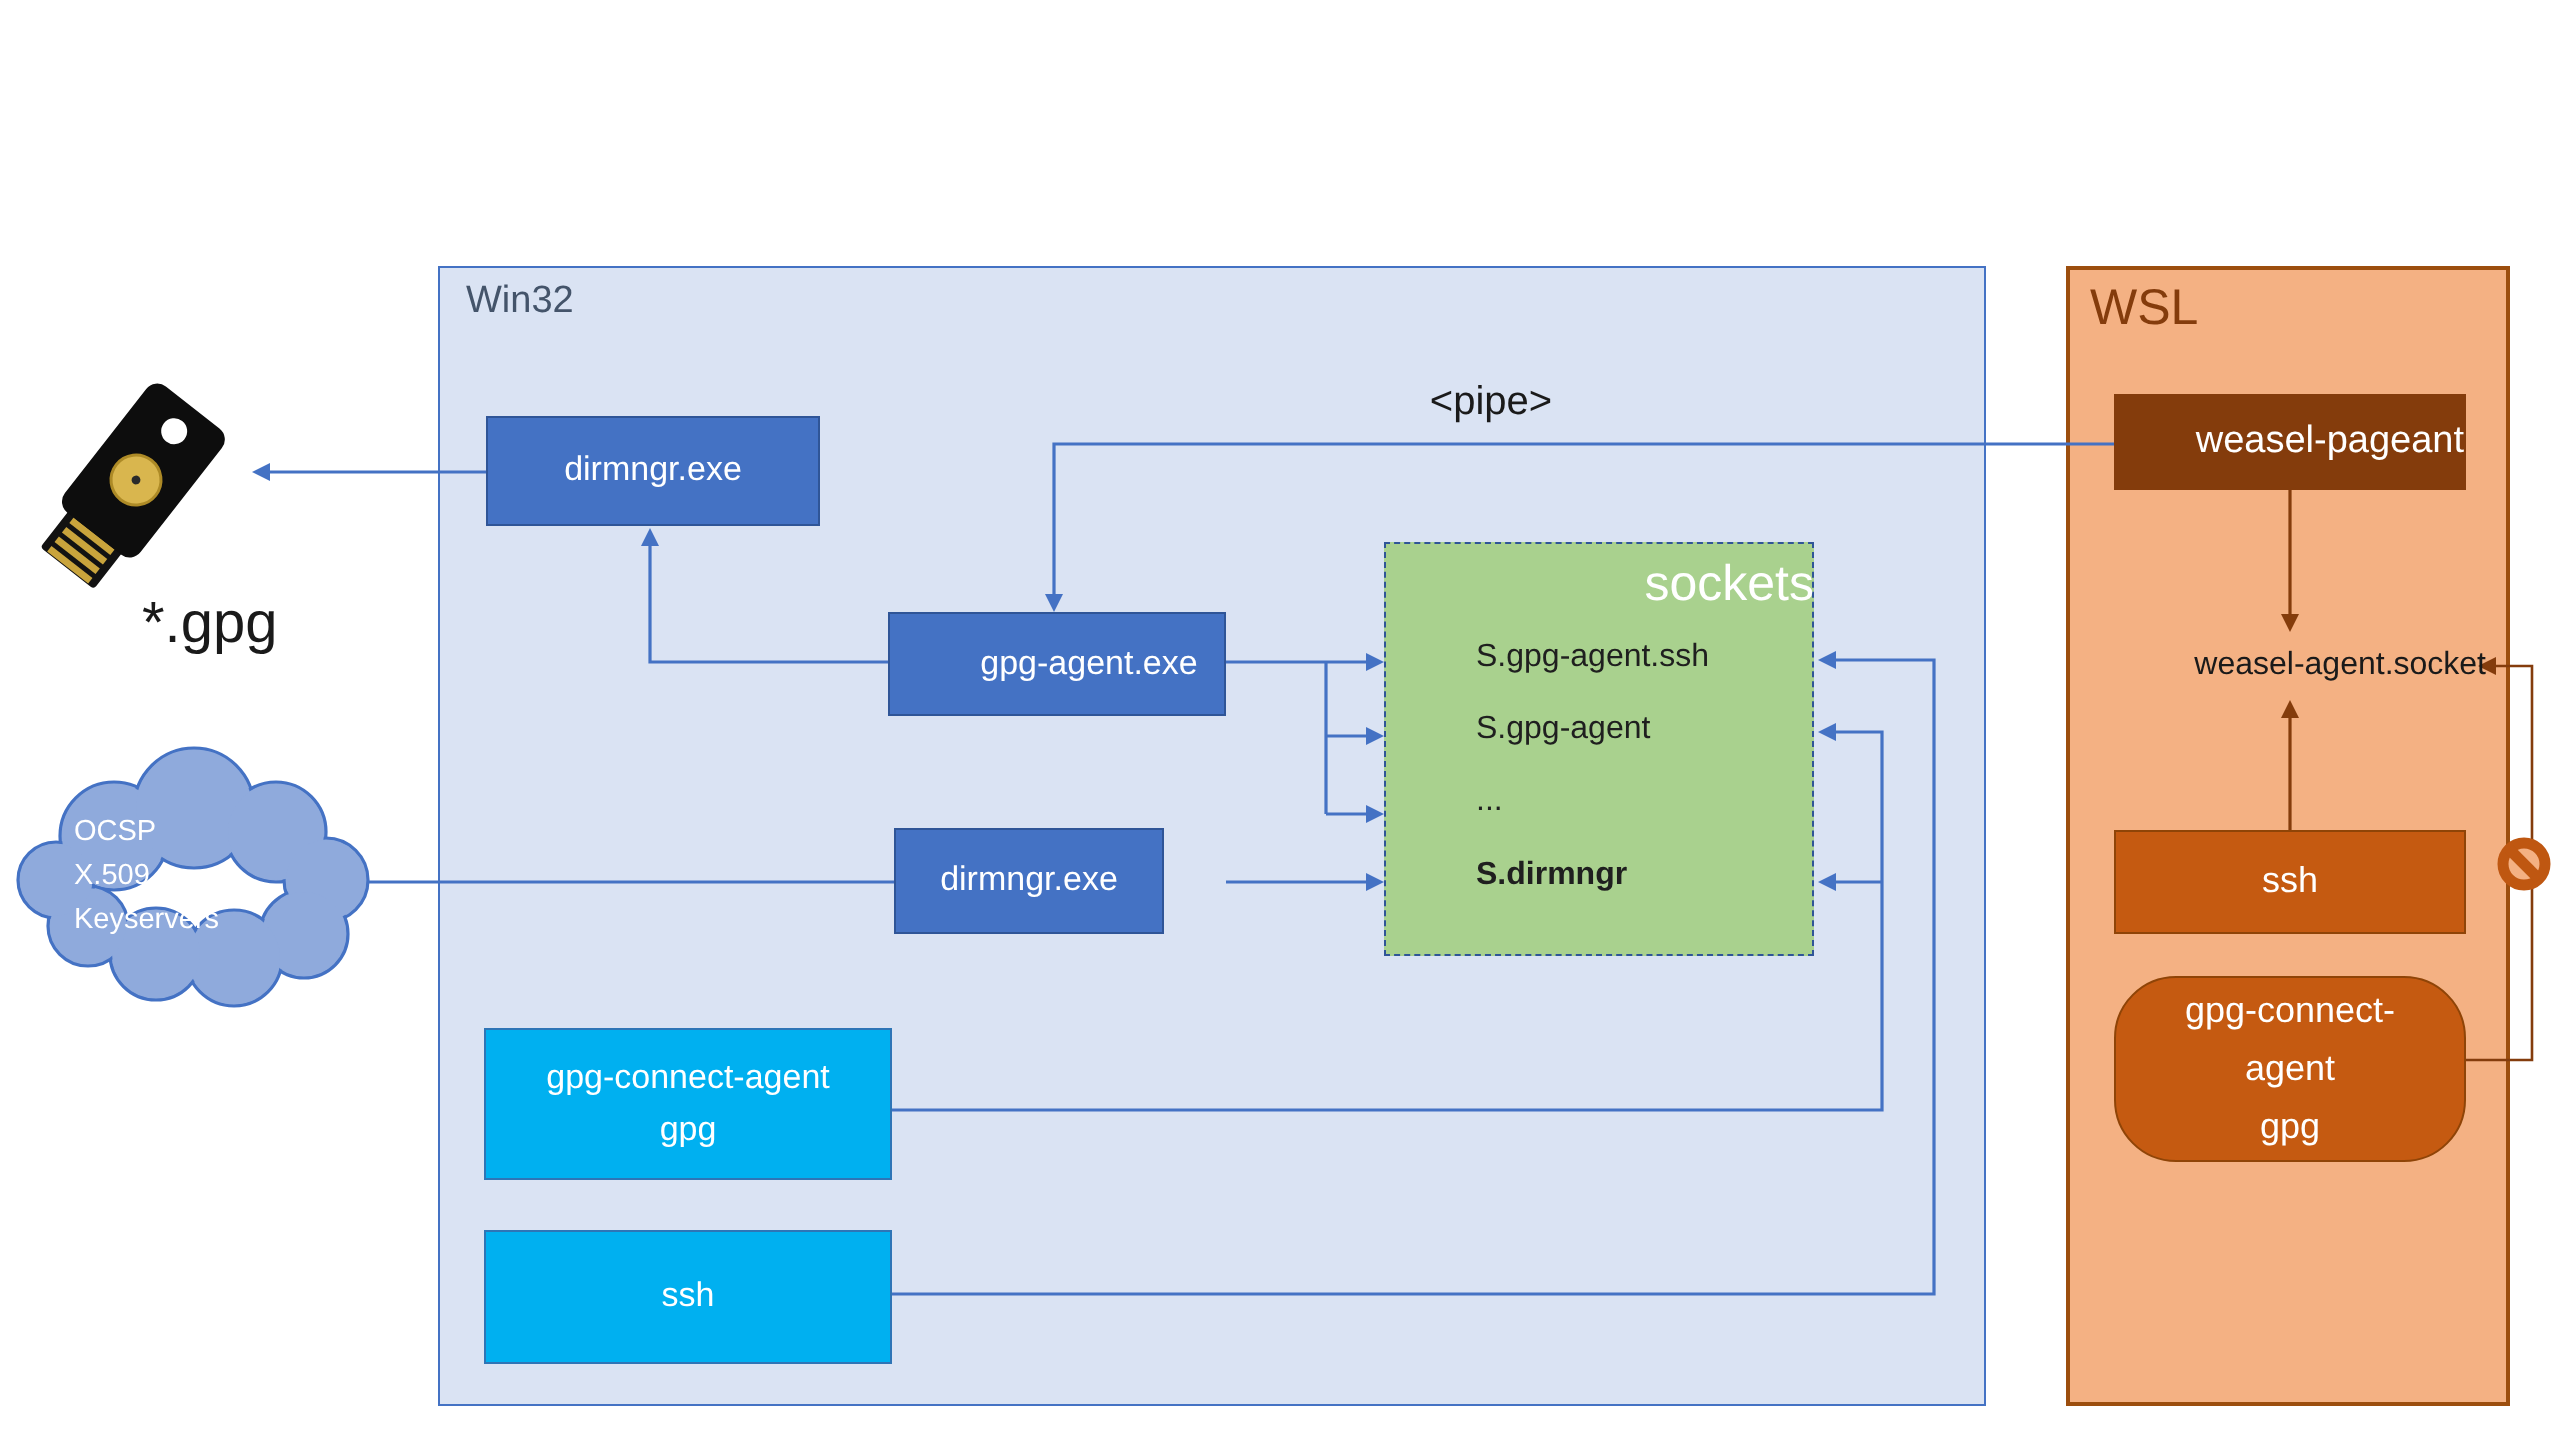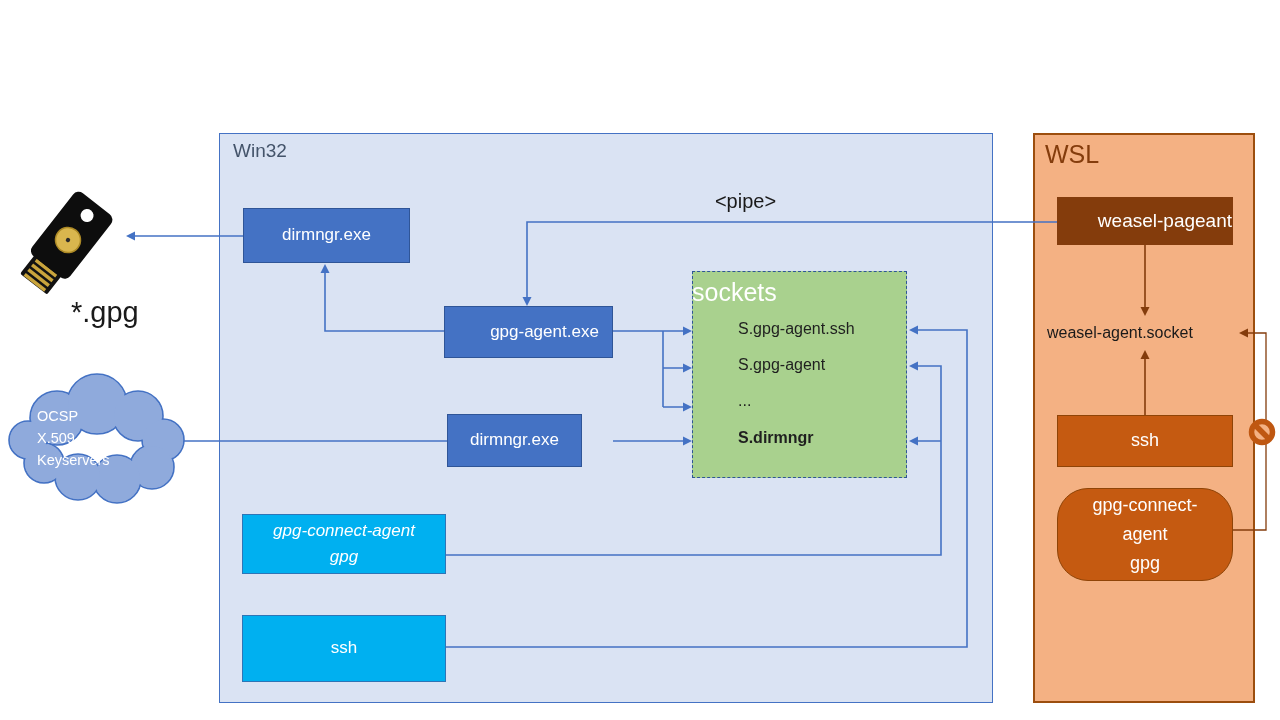--- a/index.html
+++ b/index.html
@@ -9,39 +9,39 @@
   
   #win32-box{left:219px;top:133px;width:774px;height:570px;
     background:var(--win32-fill);border:1.5px solid var(--win32-border);z-index:1;box-sizing:border-box;}
   #wsl-box{left:1033px;top:133px;width:222px;height:570px;
     background:var(--wsl-fill);border:2px solid var(--wsl-border);z-index:1;box-sizing:border-box;}
   #sockets-box{left:692px;top:271px;width:215px;height:207px;
     background:var(--sockets-fill);border:1.5px dashed var(--sockets-border);z-index:2;box-sizing:border-box;}
   
   #win32-label{left:233px;top:140px;font-size:19px;color:#44546A;z-index:10;}
   #wsl-label{left:1045px;top:140px;font-size:25px;color:var(--dark-brown-box);z-index:10;}
-  #sockets-title{left:692px;top:278px;width:215px;text-align:left;font-size:25px;color:#fff;z-index:10;}
+  #sockets-title{left:692px;top:278px;width:215px;text-align:right;font-size:25px;color:#fff;z-index:10;}
   .socket-entry{left:738px;height:22px;font-size:16px;color:#1f1f1f;z-index:10;white-space:nowrap;}
   #socket-0{top:320px;} #socket-1{top:356px;} #socket-2{top:392px;} #socket-3{top:429px;font-weight:bold;}
   
   .node{display:flex;align-items:center;justify-content:center;text-align:center;
     color:#fff;z-index:10;box-sizing:border-box;flex-direction:column;line-height:1.55;}
   .blue{background:var(--blue-box);border:1.2px solid var(--blue-box-border);font-size:17px;}
   .cyan{background:var(--cyan-box);border:1.2px solid var(--cyan-box-border);font-size:17px;}
   .dkbrown{background:var(--dark-brown-box);border:1px solid var(--dark-brown-box);font-size:19px;}
   .orange{background:var(--orange-box);border:1.2px solid var(--orange-box-border);font-size:18px;}
   #scdaemon{left:243px;top:208px;width:167px;height:55px;}
   #gpg-agent{left:444px;top:306px;width:169px;height:52px;padding-left:32px;}
   #dirmngr{left:447px;top:414px;width:135px;height:53px;}
-  #win-gca{left:242px;top:514px;width:204px;height:60px;font-style:italic;}
+  #win-gca{left:242px;top:514px;width:204px;height:76px;}
   #win-ssh{left:242px;top:615px;width:204px;height:67px;}
   #weasel-pageant{left:1057px;top:197px;width:176px;height:48px;align-items:flex-end;}
   #wsl-ssh{left:1057px;top:415px;width:176px;height:52px;}
   #wsl-gca{left:1057px;top:488px;width:176px;height:93px;line-height:1.6;border-radius:31px;}
-  #was-label{left:1047px;top:324px;width:196px;text-align:left;font-size:16px;color:#1a1a1a;z-index:10;}
+  #was-label{left:1047px;top:324px;width:196px;text-align:right;font-size:16px;color:#1a1a1a;z-index:10;}
   #gpg-files-label{left:30px;top:296px;font-size:29px;color:#1a1a1a;z-index:10;margin-left:41px;}
   #pipe-label{left:688px;top:190px;width:115px;text-align:center;font-size:20px;color:#1a1a1a;z-index:10;}
   .cloud-text{left:37px;width:120px;text-align:left;font-size:14.5px;color:#fff;z-index:10;}
   #cloud-l0{top:408px;} #cloud-l1{top:430px;} #cloud-l2{top:452px;}
   
   #overlay{position:absolute;left:0;top:0;width:1280px;height:720px;z-index:5;pointer-events:none;}
   .ln-b{fill:none;stroke:var(--arrow-blue);stroke-width:1.6;}
   .ah-b{fill:var(--arrow-blue);stroke:none;}
   .ln-o{fill:none;stroke:var(--arrow-brown);stroke-width:1.6;}
   .ah-o{fill:var(--arrow-brown);stroke:none;}

